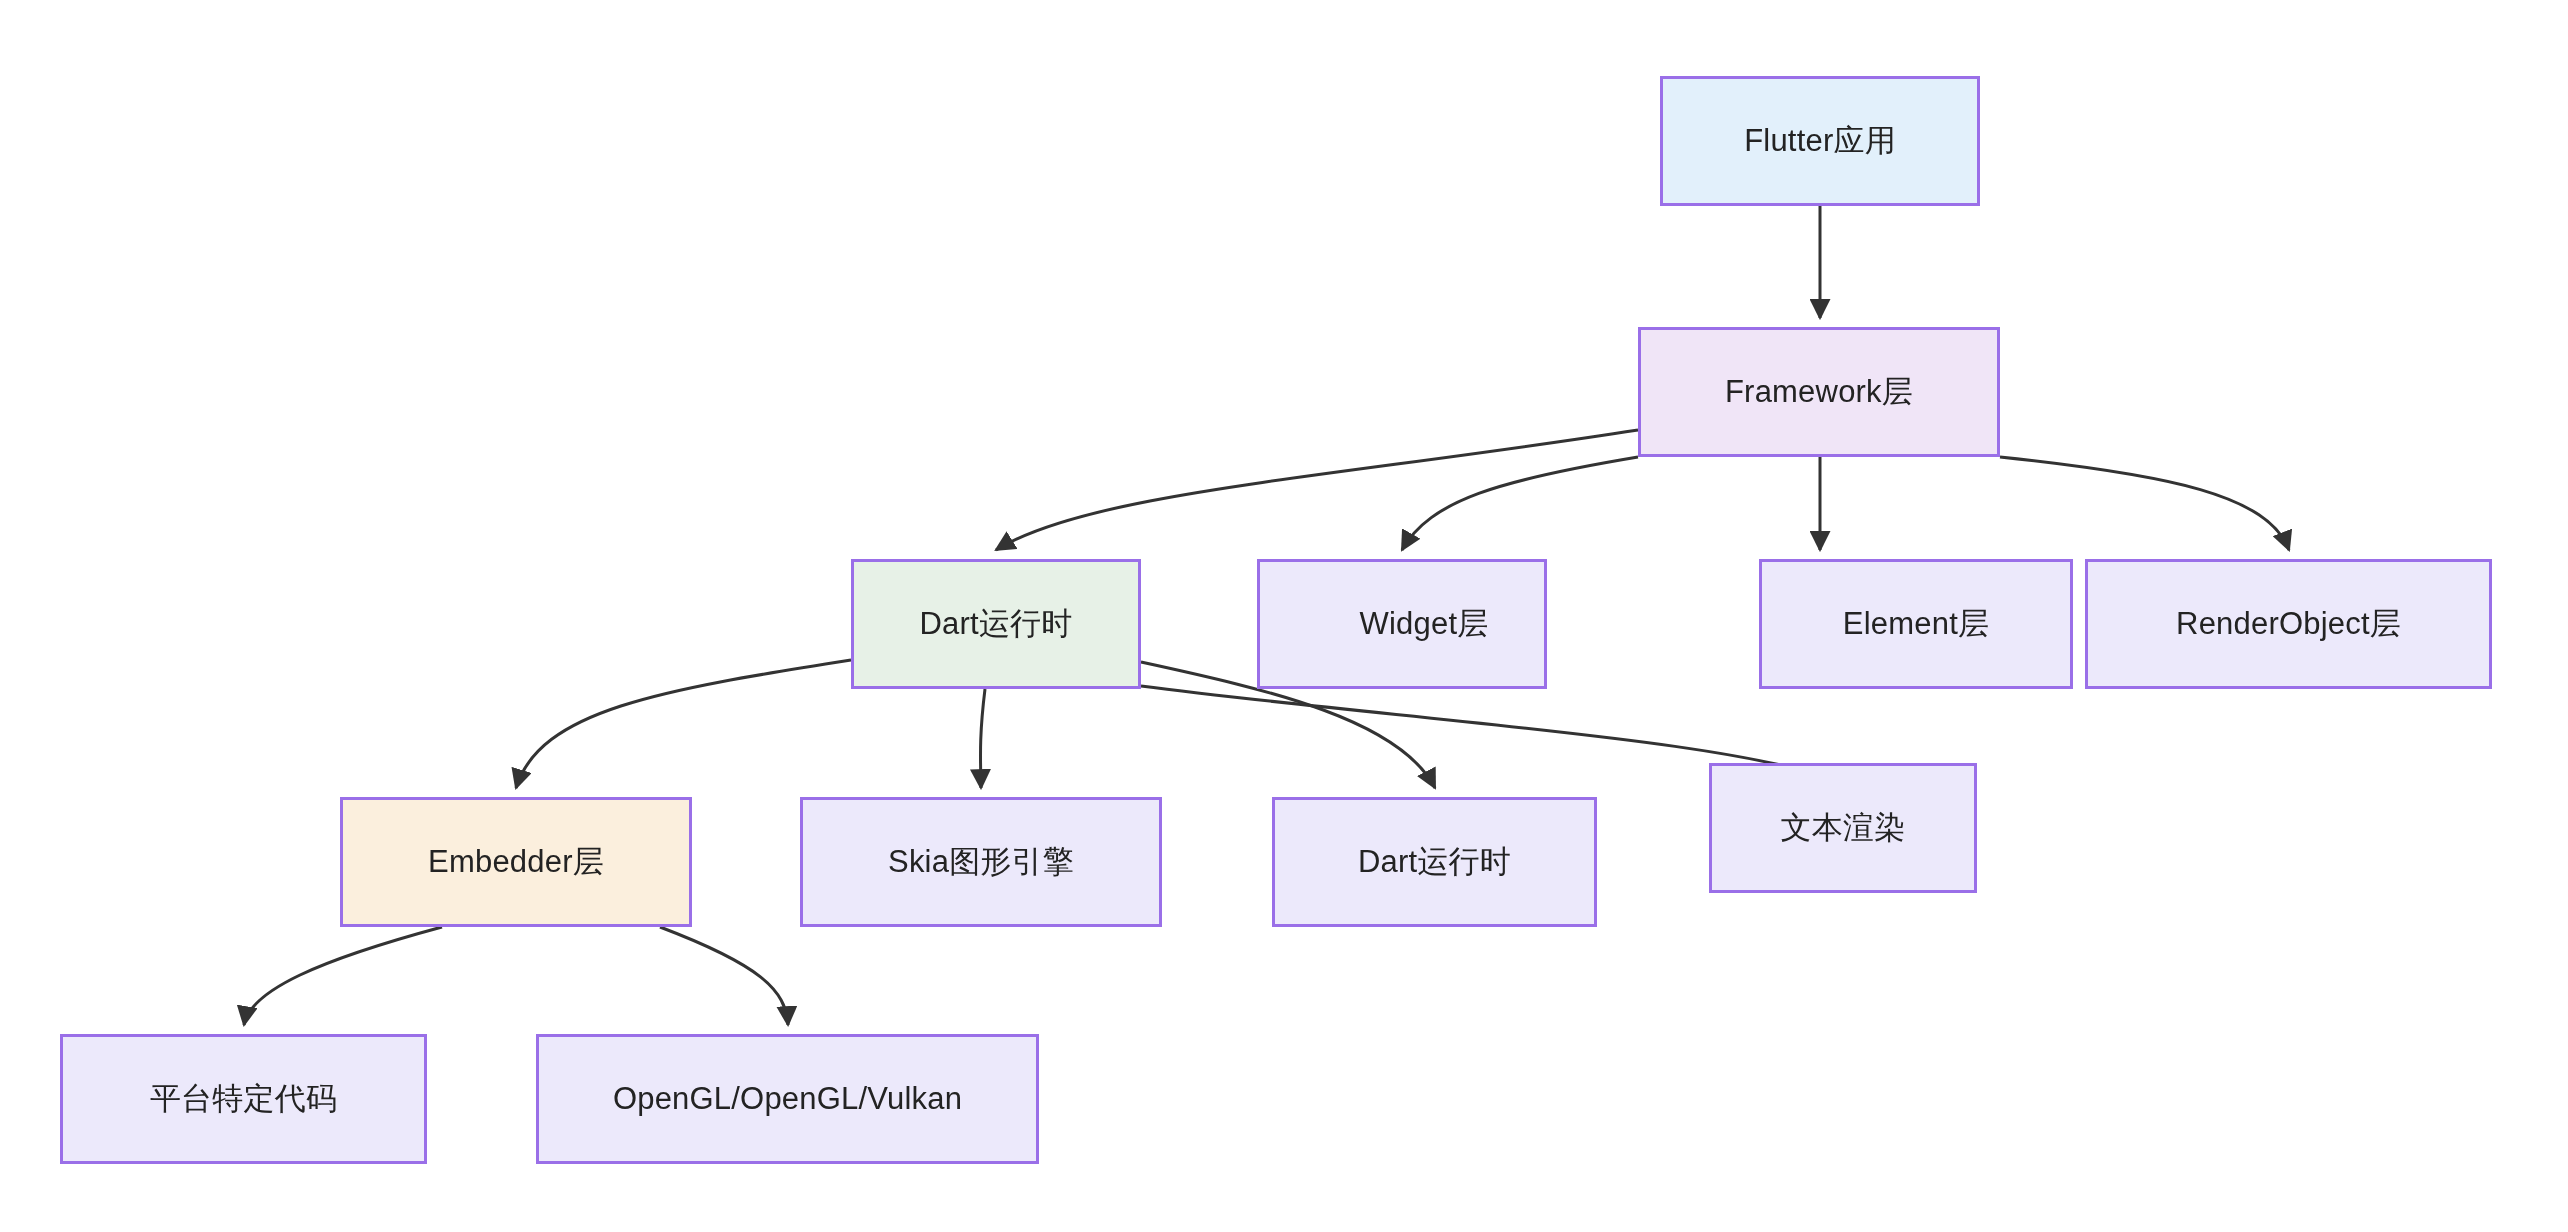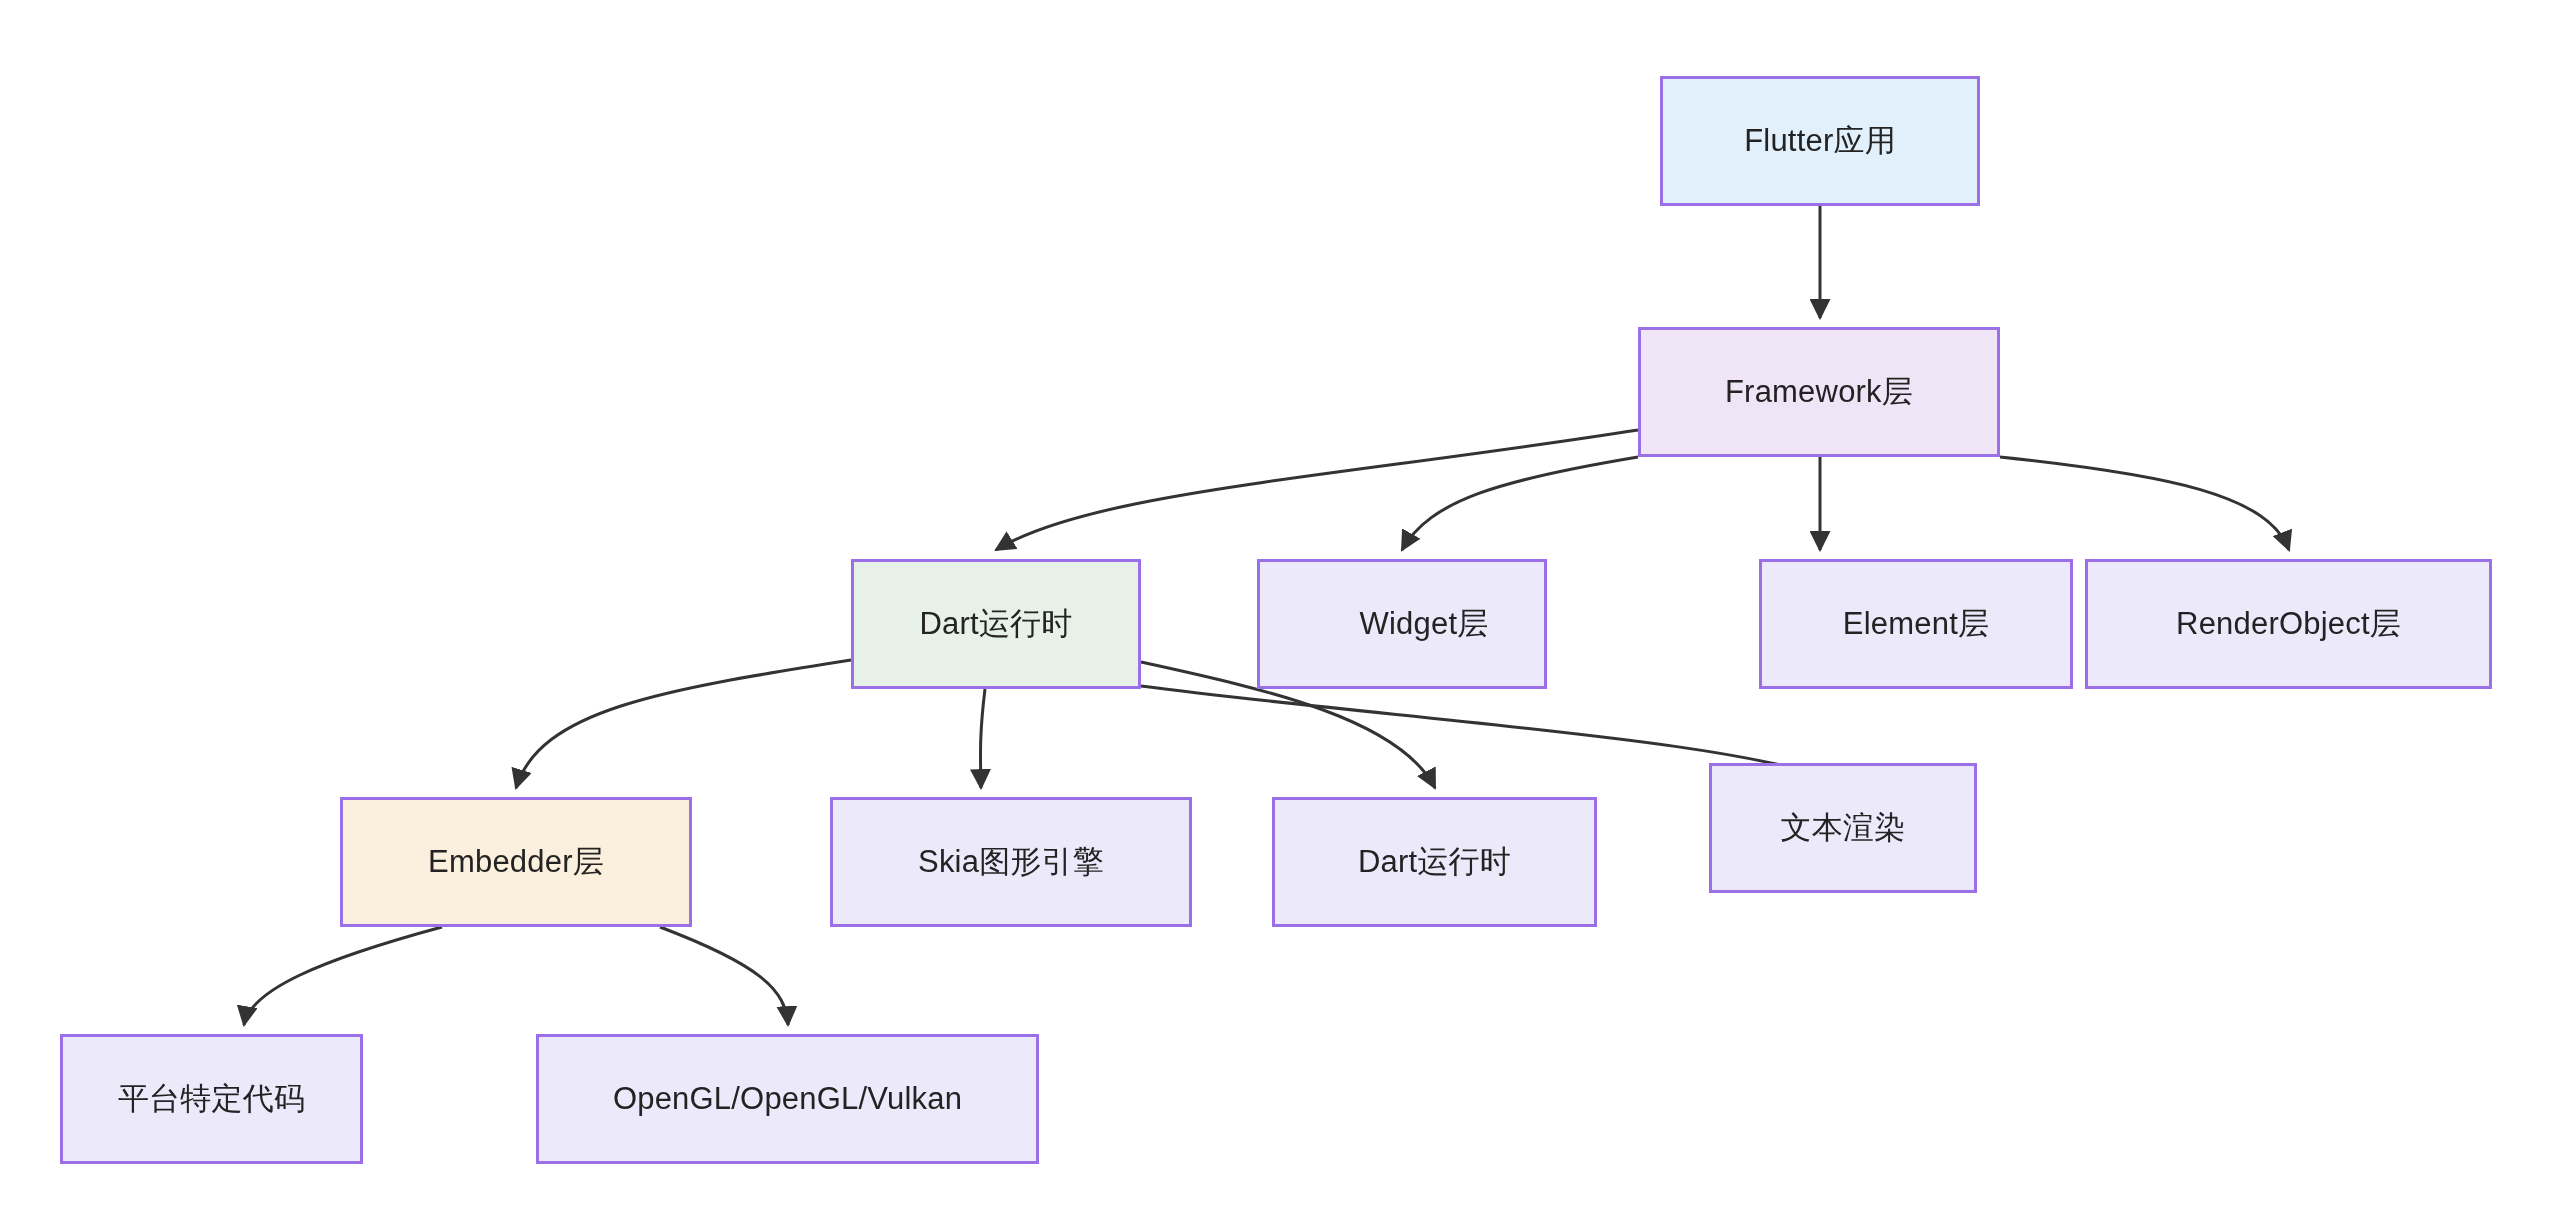--- a/index.html
+++ b/index.html
@@ -87,30 +87,30 @@
       </div>
       <div class="node n-purple" style="left: 1759px; top: 559px; width: 314px; height: 130px;">
         <span>Element层</span>
       </div>
       <div class="node n-purple" style="left: 2085px; top: 559px; width: 407px; height: 130px;">
         <span>RenderObject层</span>
       </div>
       <div class="node n-cream" style="left: 340px; top: 797px; width: 352px; height: 130px;">
         <span>Embedder层</span>
       </div>
-      <div class="node n-purple" style="left: 800px; top: 797px; width: 362px; height: 130px; margin-left: 30px;">
+      <div class="node n-purple" style="left: 800px; top: 797px; width: 362px; height: 130px;">
         <span>Skia图形引擎</span>
       </div>
       <div class="node n-purple" style="left: 1272px; top: 797px; width: 325px; height: 130px;">
         <span>Dart运行时</span>
       </div>
       <div class="node n-purple" style="left: 1709px; top: 763px; width: 268px; height: 130px;">
         <span>文本渲染</span>
       </div>
-      <div class="node n-purple" style="left: 60px; top: 1034px; width: 303px; height: 130px;">
+      <div class="node n-purple" style="left: 60px; top: 1034px; width: 367px; height: 130px;">
         <span>平台特定代码</span>
       </div>
       <div class="node n-purple" style="left: 536px; top: 1034px; width: 503px; height: 130px;">
         <span>OpenGL/OpenGL/Vulkan</span>
       </div>
     </div>
 
 </div>
 
 </body></html>

